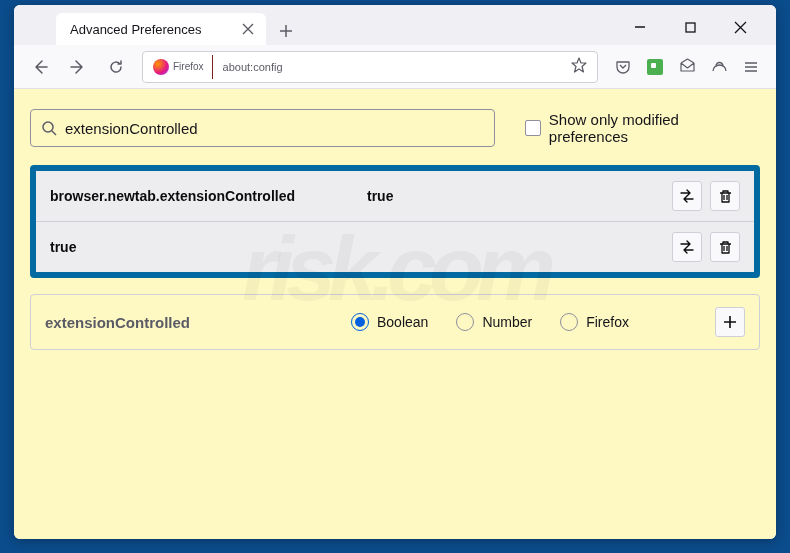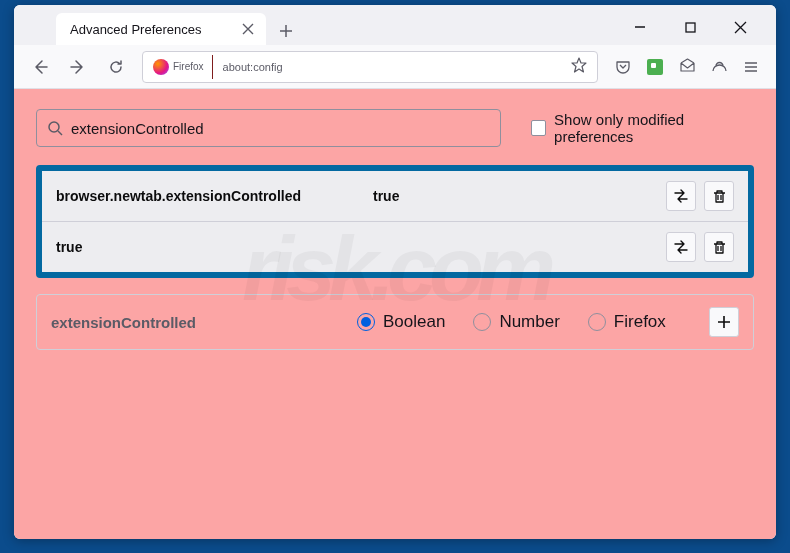--- a/index.html
+++ b/index.html
@@ -118,22 +118,22 @@
     .url-text {
       padding-left: 10px;
       font-size: 11px;
       color: #5b5b66;
     }
     .url-star { margin-left: auto; color:#5b5b66; padding: 0 4px;}
     .toolbar-icons { display:flex; gap: 2px; }
     .tb-icon { width:30px; height:30px; display:flex; align-items:center; justify-content:center; color:#5b5b66; }
     .content {
       flex: 1;
-      background: #fca5a5;
-      padding: 20px 22px;
+      background: #fef9c3;
+      padding: 20px 16px;
       overflow: auto;
     }
     .search-row {
       display: flex;
       align-items: center;
       gap: 14px;
       margin-bottom: 18px;
     }
     .search-box {
       flex: 0 0 465px;
@@ -204,21 +204,21 @@
       padding: 12px 14px;
       gap: 16px;
     }
     .new-pref-name {
       flex: 0 0 290px;
       font-size: 15px;
       font-weight: 700;
       color: #5b5b66;
     }
     .radio-group { display:flex; gap: 28px; flex:1; }
-    .radio-opt { display:flex; align-items:center; gap:8px; font-size:17px; color:#15141a; }
+    .radio-opt { display:flex; align-items:center; gap:8px; font-size:14px; color:#15141a; }
     .radio {
       width: 18px; height: 18px;
       border: 1.5px solid #8f8f9d;
       border-radius: 50%;
       display:flex; align-items:center; justify-content:center;
     }
     .radio.checked { border-color: #0060df; }
     .radio.checked::after {
       content:"";
       width:10px; height:10px; border-radius:50%; background:#0060df;

